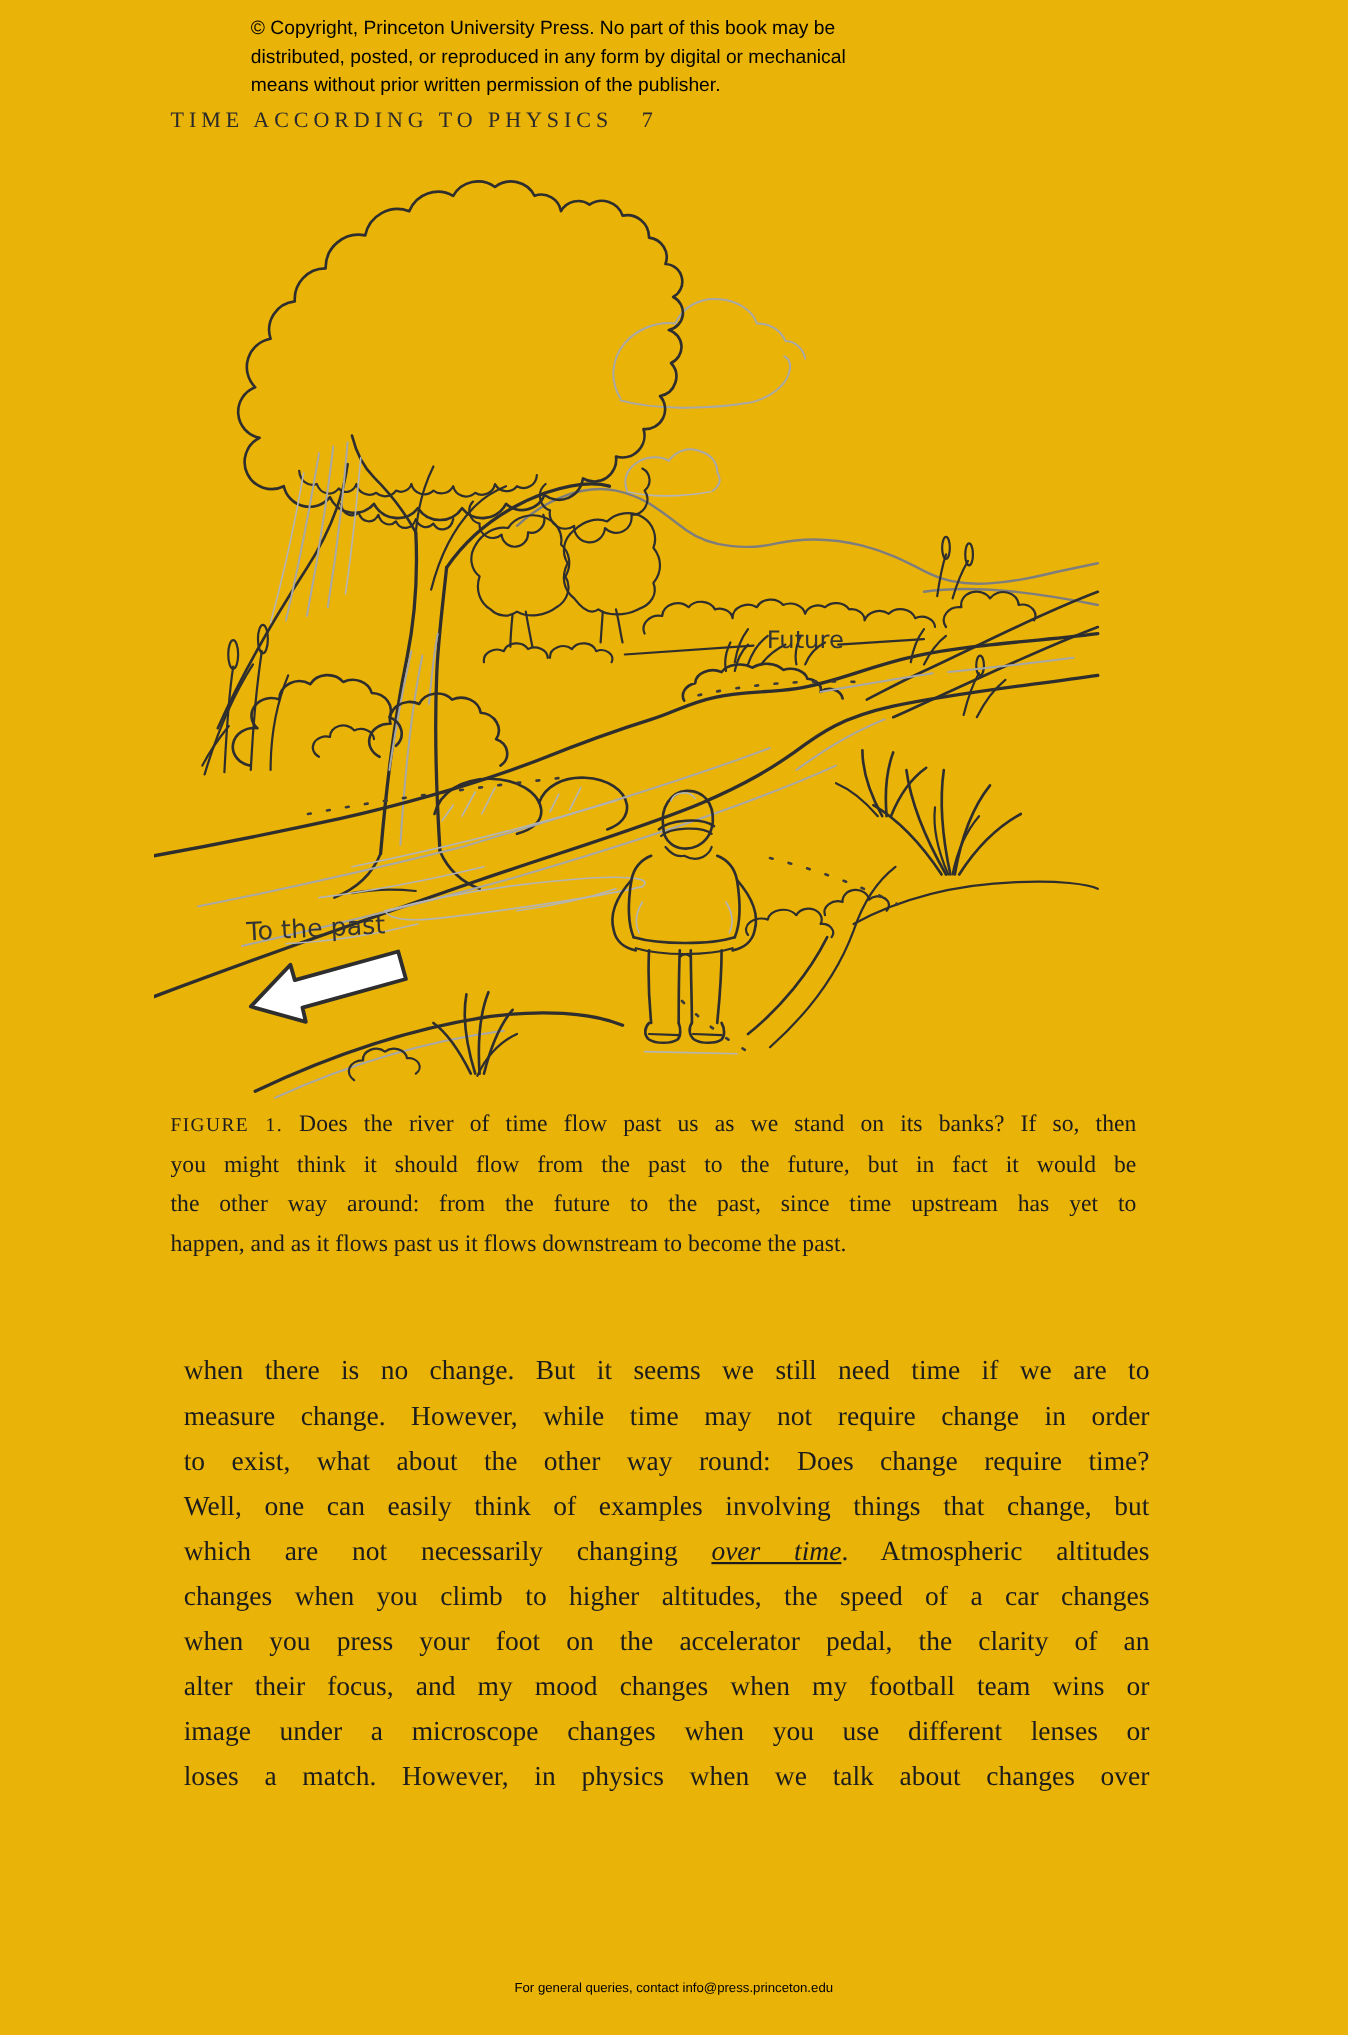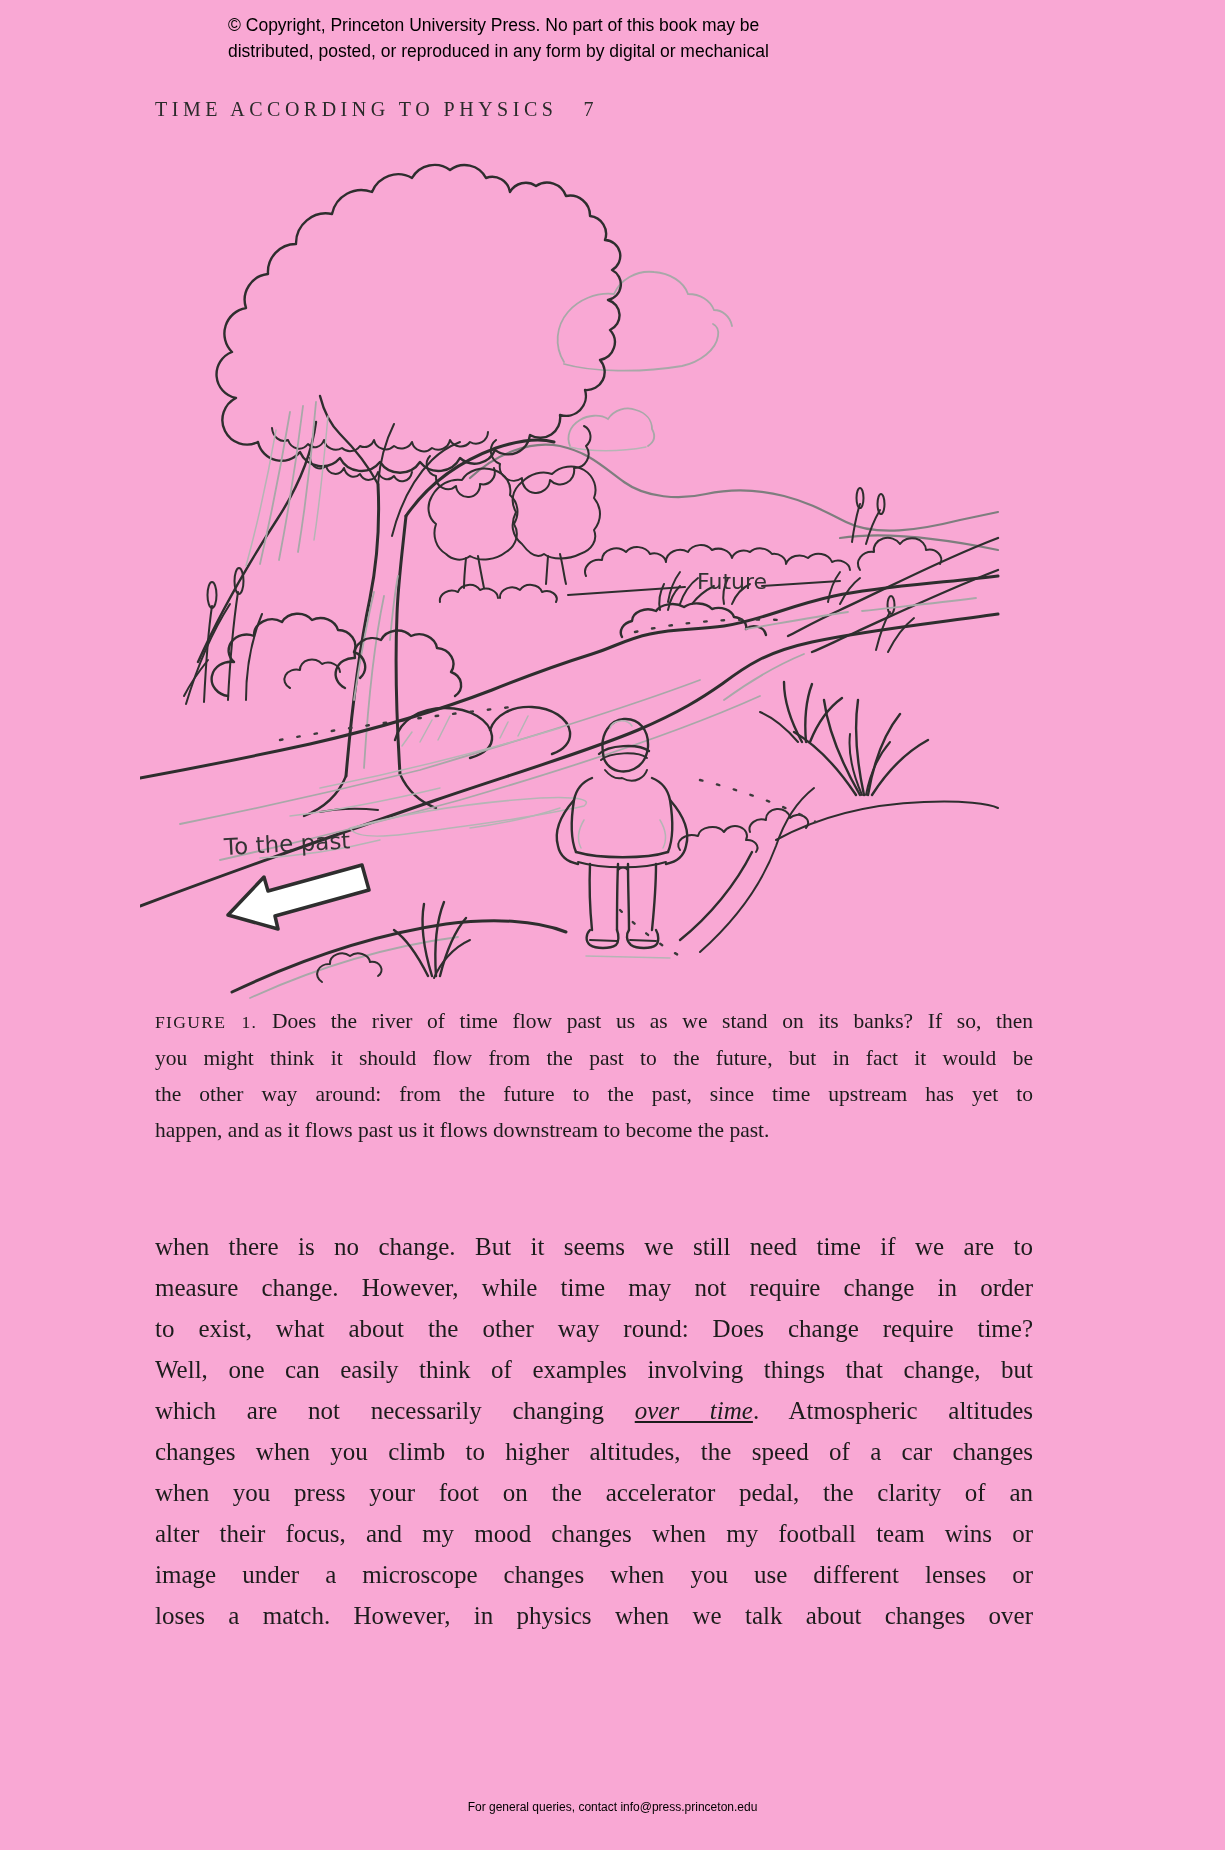--- a/index.html
+++ b/index.html
@@ -1,16 +1,16 @@
 <!DOCTYPE html>
 <html><head>
 <meta charset="utf-8">
 <style>
   html,body{margin:0;padding:0;background:#ffffff;}
-  #page{position:relative;width:1225px;height:1850px;background:#f9a8d4;overflow:hidden;
+  #page{position:relative;width:1225px;height:1850px;background:#eab308;overflow:hidden;
         font-family:"Liberation Serif","DejaVu Serif",serif;color:#1c1c1c;}
   
   .copyright{position:absolute;left:228px;top:12px;width:640px;
      font-family:"Liberation Sans","DejaVu Sans",sans-serif;font-size:17.5px;line-height:26px;color:#000;}
   
   .runhead{position:absolute;left:155px;top:98px;width:878px;text-align:left;
      font-size:20px;color:#2a2a2a;}
   .runhead .title{letter-spacing:4.5px;}
   .runhead .pagenum{margin-left:26px;letter-spacing:0;}
   
@@ -18,38 +18,39 @@
   svg .ln{stroke:#2e2e2e;fill:none;stroke-linecap:round;stroke-linejoin:round;}
   svg .s1{stroke-width:3;} svg .s2{stroke-width:2.4;} svg .s3{stroke-width:2;}
   svg .lt{stroke:#a8a8a8;fill:none;stroke-linecap:round;stroke-width:1.8;}
   svg .l2{stroke:#b5b5b5;fill:none;stroke-linecap:round;stroke-width:1.5;}
   svg .mt{stroke:#7e7e7e;fill:none;stroke-linecap:round;stroke-width:2.2;}
   svg .dots{stroke:#3a3a3a;stroke-width:2.4;fill:none;stroke-linecap:round;stroke-dasharray:2.5 15;}
   svg text{font-family:"DejaVu Sans","Liberation Sans",sans-serif;fill:#333;}
   
   .caption{position:absolute;left:155px;top:1003px;width:878px;font-size:21.5px;line-height:36px;color:#1c1c1c;}
   
-  .bodytext{position:absolute;left:155px;top:1226px;width:878px;font-size:25px;line-height:41px;color:#1c1c1c;}
+  .bodytext{position:absolute;left:167px;top:1226px;width:878px;font-size:25px;line-height:41px;color:#1c1c1c;}
   .tline{text-align:justify;text-align-last:justify;}
   .caption .tline.last{text-align-last:auto;}
   .bodytext .tline.last{text-align-last:justify;}
   .sc{font-size:0.82em;letter-spacing:1.3px;margin-top:20px;}
   .it{font-style:italic;text-decoration:underline;}
   
   .footer{position:absolute;left:0;top:1800px;width:1225px;text-align:center;
      font-family:"Liberation Sans","DejaVu Sans",sans-serif;font-size:12px;color:#000;}
 </style>
 </head>
 <body>
 
 <div id="page">
 
   <div class="copyright">
     <div>© Copyright, Princeton University Press. No part of this book may be</div>
     <div>distributed, posted, or reproduced in any form by digital or mechanical</div>
+    <div>means without prior written permission of the publisher.</div>
   </div>
 
   <div class="runhead">
     <span class="title">TIME ACCORDING TO PHYSICS</span><span class="pagenum">7</span>
   </div>
 
   <svg class="illo" viewBox="0 0 860 860">
 
     <g>
       <path class="lt" d="M424,222 C414,206 416,186 428,172 C438,160 456,152 474,154 C480,140 496,130 514,132 C530,133 544,142 548,154 C560,154 570,160 574,170 C582,170 590,176 592,186"></path>

